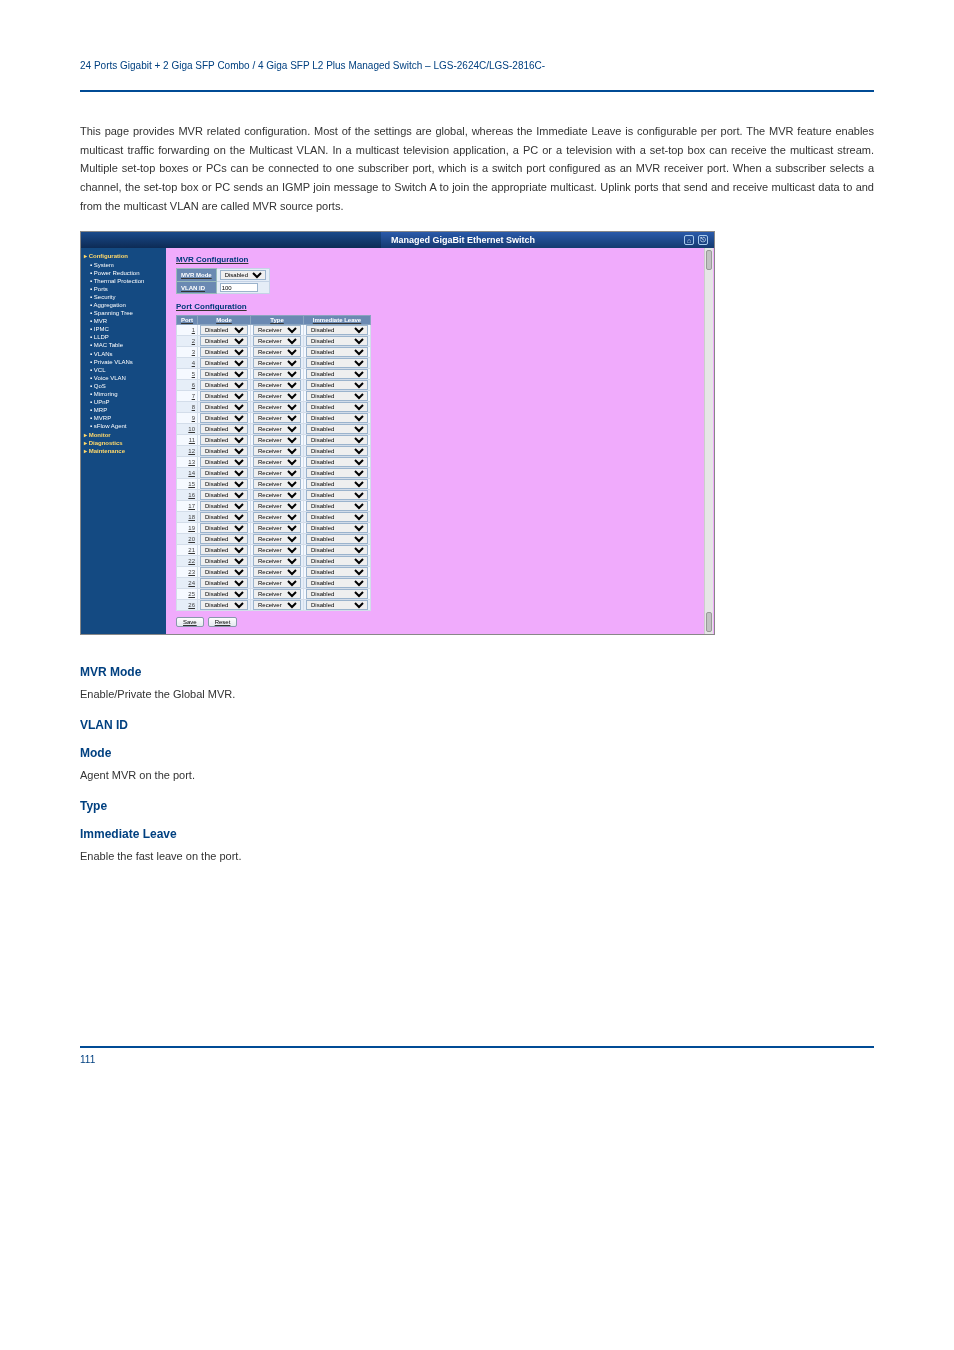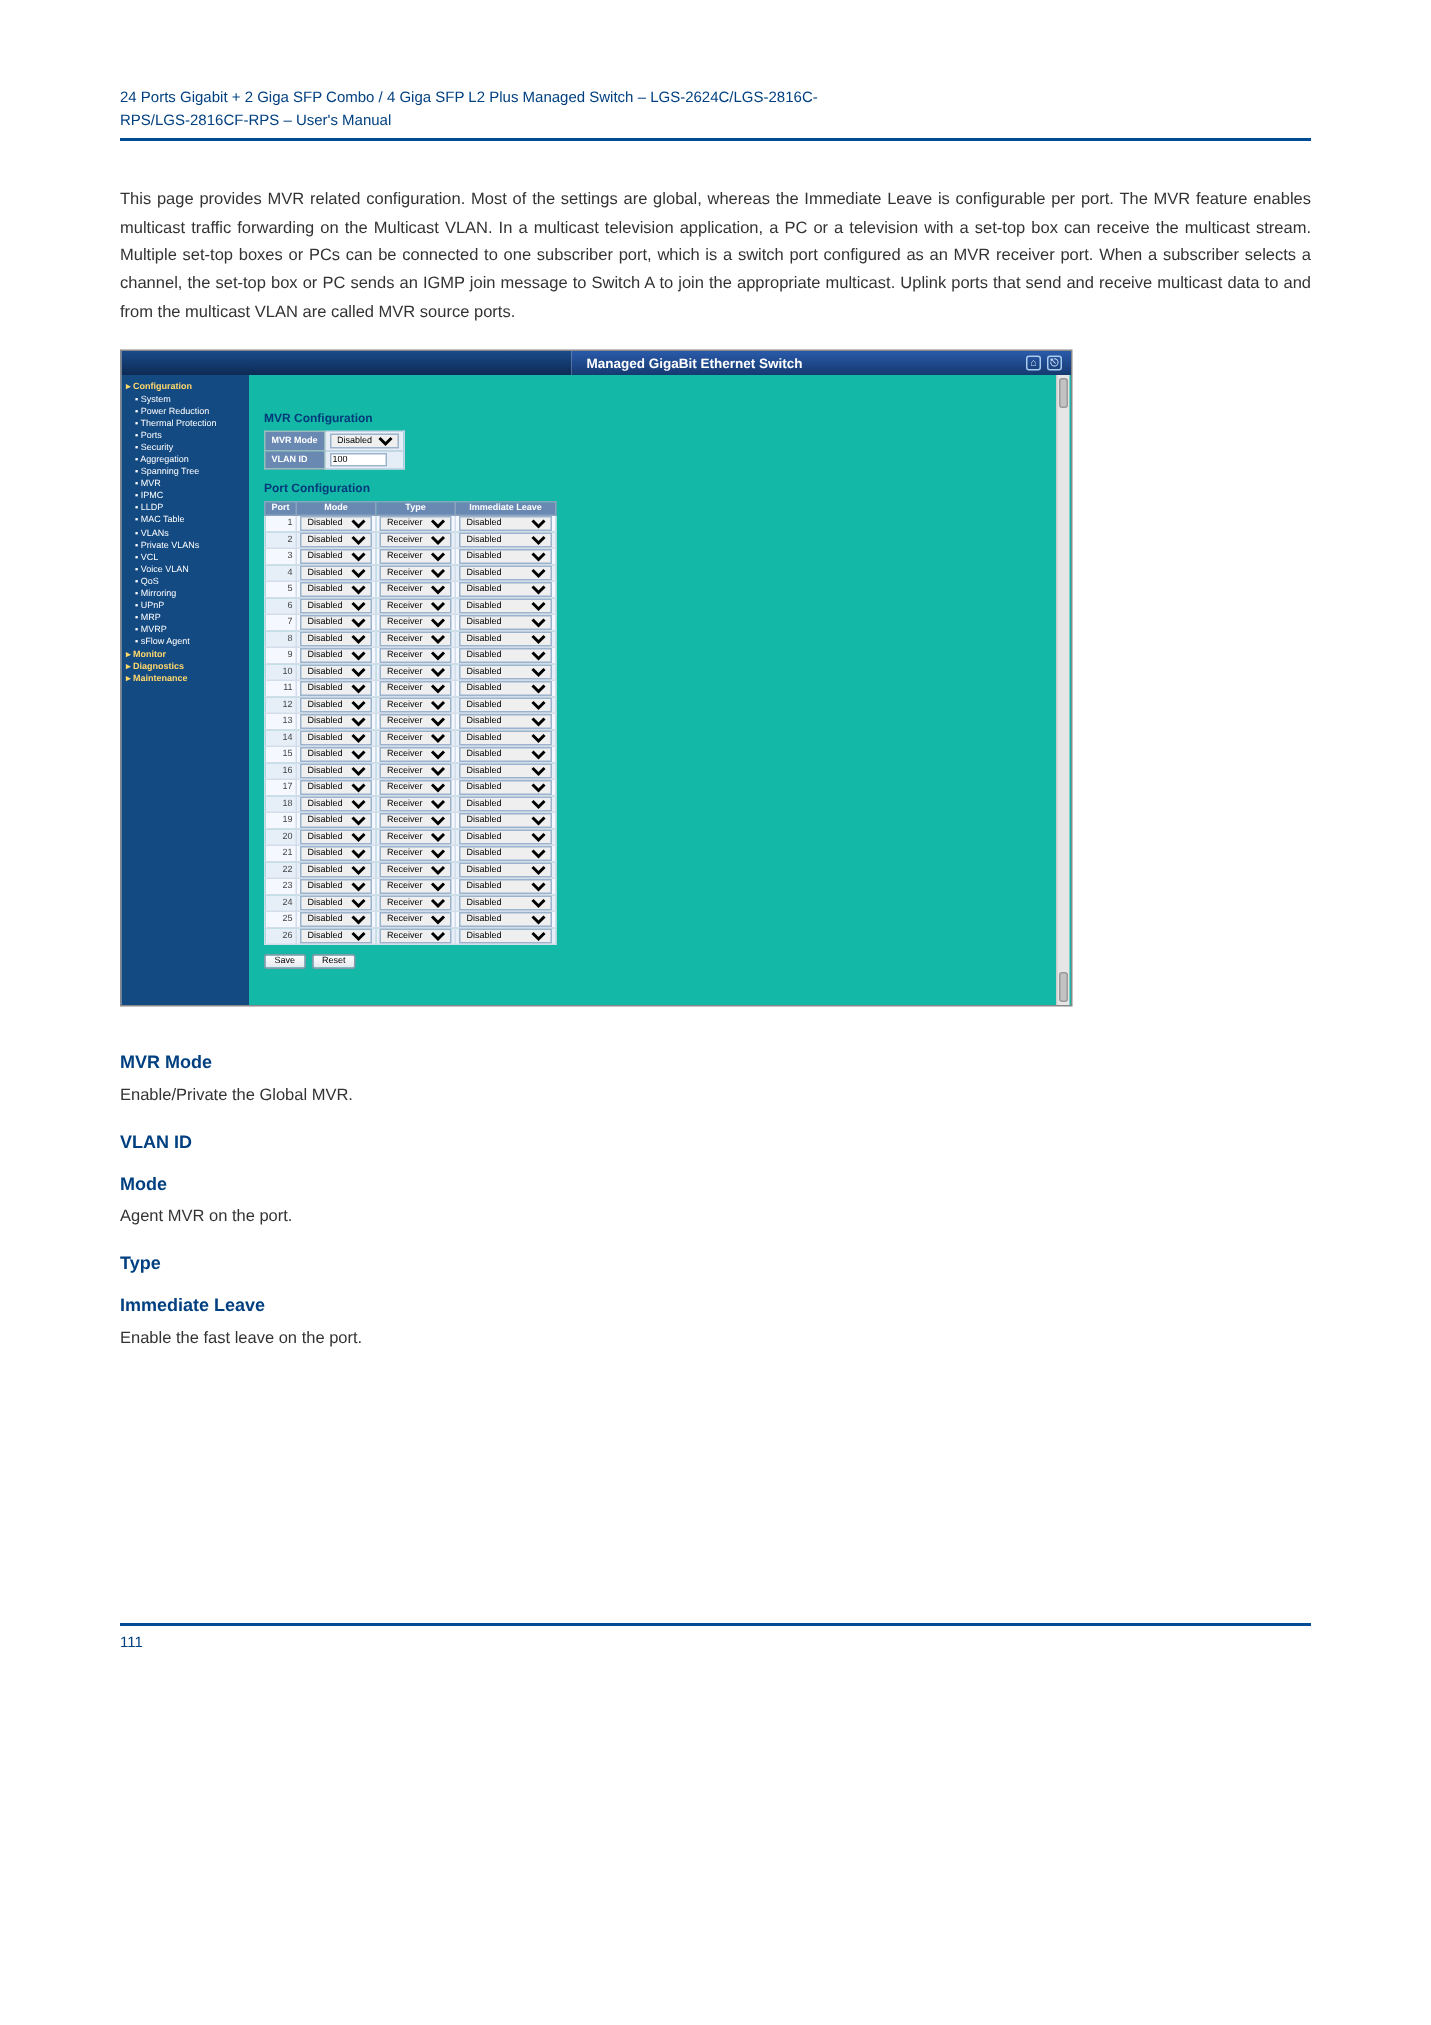--- a/index.html
+++ b/index.html
@@ -5,21 +5,21 @@
   * { box-sizing: border-box; margin: 0; padding: 0; }
   body {
     font-family: Arial, Helvetica, sans-serif;
     background: #fff;
     width: 954px;
     margin: 0 auto;
     font-size: 11px;
     color: #333;
   }
   .page { padding: 60px 80px; }
-  .doc-title-line { font-size: 10px; color: #004080; margin-bottom: 4px; }
+  .doc-title-line { font-size: 10px; color: #004080; margin-bottom: 19px; }
   .doc-subtitle-line { font-size: 10px; color: #004080; margin-bottom: 6px; }
   .hr-blue { border: none; border-top: 2px solid #004b95; margin-bottom: 30px; }
   .body-para { font-size: 11px; color: #333; line-height: 1.7; margin: 10px 0 16px 0; text-align: justify; }
 
   
   .ui-screenshot {
     width: 635px;
     border: 1px solid #888;
     background: #fff;
     position: relative;
@@ -69,21 +69,21 @@
     width: 85px;
     background: #144a82;
     color: #fff;
     padding: 4px 3px;
     font-size: 6px;
     line-height: 1.35;
   }
   .sidebar .nav-group { color: #ffd86b; font-weight: bold; cursor: pointer; }
   .sidebar .nav-item { color: #fff; padding-left: 6px; display: block; cursor: pointer; }
   .sidebar .nav-item.active { color: #fff; }
-  .content { flex:1; background: #14b8a6; padding: 24px 10px; position:relative; }
+  .content { flex:1; background: #f0abfc; padding: 7px 10px; position:relative;text-decoration:underline; }
   .content-scroll { position:absolute; right:1px; top:0; bottom:0; width:9px; background:#e6e6e6; border-left:1px solid #ccc;}
   .content-scroll .thumb{position:absolute; top:2px; left:1px; right:1px; height:20px; background:#c2c2c2; border:1px solid #999; border-radius:2px;}
   .content-scroll .thumb2{top:auto; bottom:2px;}
   .panel-title { color: #003a7a; font-weight: bold; font-size: 8px; margin-bottom: 4px; }
 
   .cfg-table { border-collapse: collapse; margin-bottom: 8px; }
   .cfg-table th {
     background: #6a89b2; color:#fff; font-size:6px; padding:1px 4px; border:1px solid #9bb;
     text-align:left;
   }
@@ -126,21 +126,20 @@
     text-align: left;
     font-size: 10px;
     color: #004080;
   }
 </style>
 </head>
 <body>
 
 <div class="page">
   <div class="doc-title-line">24 Ports Gigabit + 2 Giga SFP Combo / 4 Giga SFP L2 Plus Managed Switch – LGS-2624C/LGS-2816C-</div>
-  <div class="doc-subtitle-line">RPS/LGS-2816CF-RPS – User's Manual</div>
   <hr class="hr-blue">
 
   <div class="body-para">This page provides MVR related configuration. Most of the settings are global, whereas the Immediate Leave is configurable per port. The MVR feature enables multicast traffic forwarding on the Multicast VLAN. In a multicast television application, a PC or a television with a set-top box can receive the multicast stream. Multiple set-top boxes or PCs can be connected to one subscriber port, which is a switch port configured as an MVR receiver port. When a subscriber selects a channel, the set-top box or PC sends an IGMP join message to Switch A to join the appropriate multicast. Uplink ports that send and receive multicast data to and from the multicast VLAN are called MVR source ports.</div>
 
   <div class="ui-screenshot">
     <div class="ui-header">
       <div class="ui-header-left"></div>
       <div class="ui-header-right">
         <span>Managed GigaBit Ethernet Switch</span>
         <div class="ui-header-icons">

